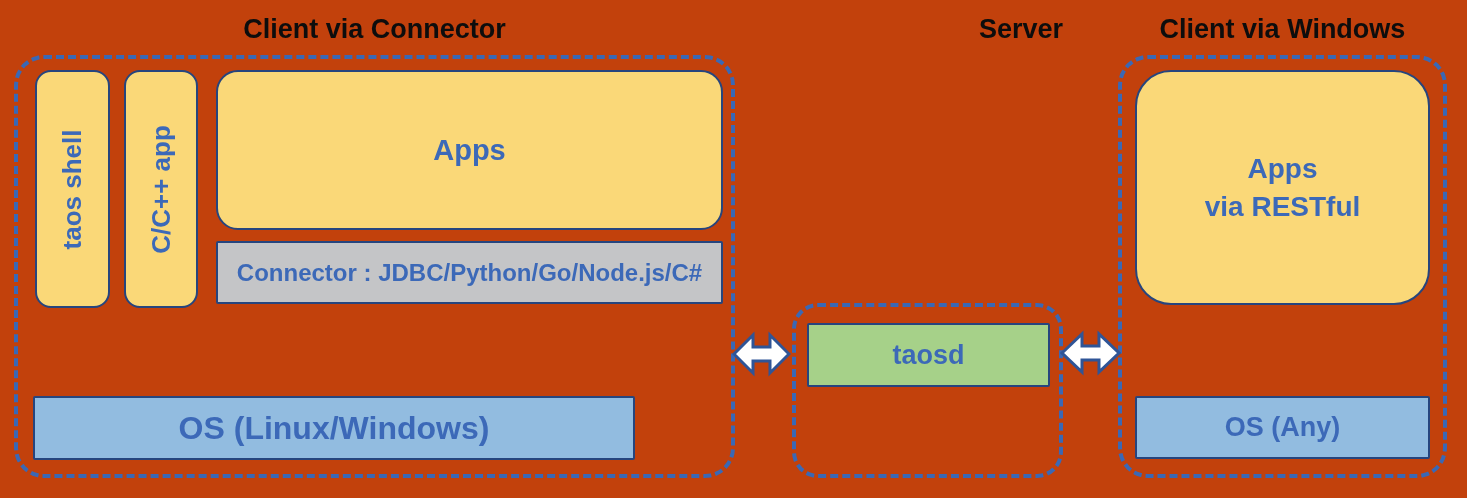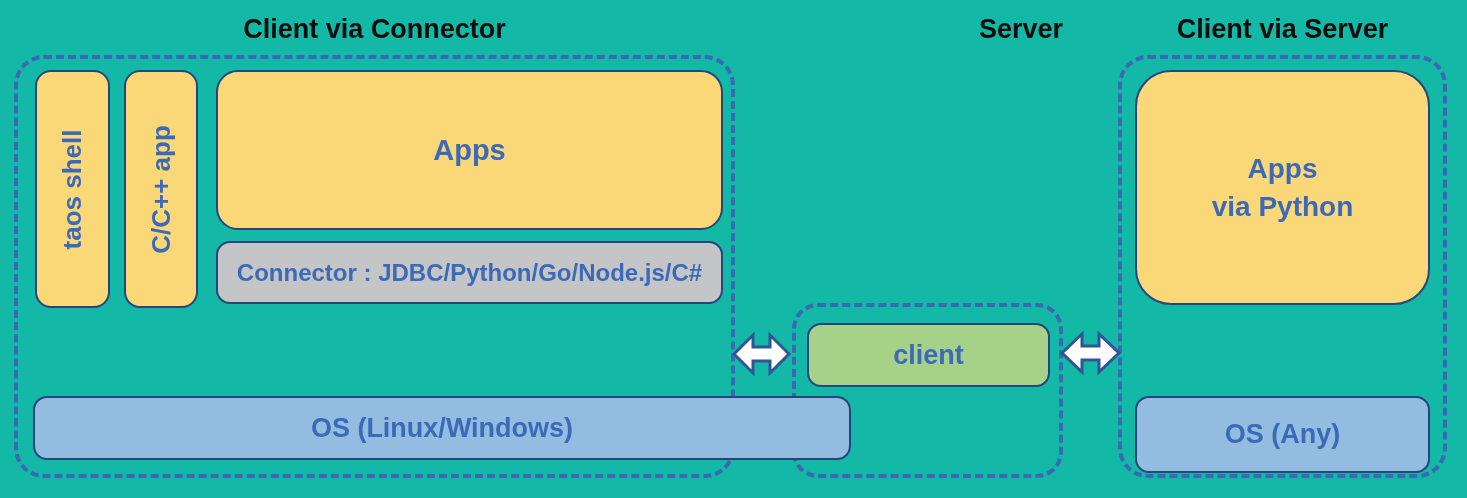--- a/index.html
+++ b/index.html
@@ -1,20 +1,20 @@
 <!DOCTYPE html>
 <html style="--box-yellow: #FAD878; --box-orange: #F19A62; --box-green: #A6D189; --box-blue: #92BCE0; --box-gray: #C4C5C7; --box-border: #26457E; --dash-border: #3A68B5; --label-blue: #3C69B8; --title-black: #0D0D0D; --arrow-stroke: #2F5597; --arrow-fill: #FFFFFF;"><head>
 <meta charset="utf-8">
 <style>
   html, body { margin: 0; padding: 0; background: #ffffff; }
   .canvas {
     position: relative;
     width: 1467px;
     height: 498px;
-    background: #14b8a6;
+    background: #c2410c;
     font-family: "Liberation Sans", sans-serif;
     overflow: hidden;
   }
   .title {
     position: absolute;
     top: 13px;
     text-align: center;
     font-weight: bold;
     font-size: 27px;
     line-height: 32px;
@@ -32,21 +32,21 @@
     z-index: 1;
   }
   #g-left   { left: 14px;   top: 55px;  width: 721px; height: 423px; }
   #g-server { left: 792px;  top: 303px; width: 271px; height: 175px; border-radius: 26px; }
   #g-right  { left: 1118px; top: 55px;  width: 329px; height: 423px; }
 
   .box {
     position: absolute;
     box-sizing: border-box;
     border: 2.5px solid var(--box-border, #26457e);
-    border-radius: 14px;
+    border-radius: 2px;
     display: flex;
     align-items: center;
     justify-content: center;
     font-weight: bold;
     color: var(--label-blue, #3c69b8);
     text-align: center;
     z-index: 2;
   }
   .yellow { background: var(--box-yellow, #fad878); }
   .orange { background: var(--box-orange, #f19a62); }
@@ -54,67 +54,67 @@
   .blue   { background: var(--box-blue,   #92bce0); }
   .gray   { background: var(--box-gray,   #c4c5c7); }
 
   .vtext { transform: rotate(-90deg); white-space: nowrap; font-size: 26px; }
 
   #b-taos-shell { left: 35px;  top: 70px;  width: 75px;  height: 238px; border-radius: 16px; }
   #b-cpp-app    { left: 124px; top: 70px;  width: 74px;  height: 238px; border-radius: 16px; }
   #b-apps       { left: 216px; top: 70px;  width: 507px; height: 160px; border-radius: 22px; font-size: 29px; }
   #b-connector  { left: 216px; top: 241px; width: 507px; height: 63px;  font-size: 24px; }
   #b-taosc      { left: 33px;  top: 320px; width: 690px; height: 64px;  font-size: 27px; }
-  #b-os-left    { left: 33px;  top: 396px; width: 818px; height: 64px;  font-size: 27px; }
+  #b-os-left    { left: 33px;  top: 396px; width: 602px; height: 64px;  font-size: 32px; }
 
   #b-taosd      { left: 807px; top: 323px; width: 243px; height: 64px;  font-size: 27px; }
   #b-os-server  { left: 807px; top: 397px; width: 243px; height: 65px;  font-size: 27px; }
 
   #b-apps-rest  { left: 1135px; top: 70px;  width: 295px; height: 235px; border-radius: 36px; font-size: 28px; line-height: 1.35; flex-direction: column; }
   #b-http       { left: 1135px; top: 321px; width: 295px; height: 64px;  font-size: 27px; }
-  #b-os-any     { left: 1135px; top: 396px; width: 295px; height: 77px;  font-size: 27px; }
+  #b-os-any     { left: 1135px; top: 396px; width: 295px; height: 63px;  font-size: 27px; }
 
   .arrow { position: absolute; z-index: 3; }
   #arrow-left  { left: 732px;  top: 331px; }
   #arrow-right { left: 1060px; top: 330px; }
   .arrow path {
     fill: var(--arrow-fill, #ffffff);
     stroke: var(--arrow-stroke, #2f5597);
     stroke-width: 3;
     stroke-linejoin: miter;
   }
 </style>
 </head>
 <body>
 
 <div class="canvas">
 
   <div class="title" id="t-left">Client via Connector</div>
   <div class="title" id="t-server">Server</div>
-  <div class="title" id="t-right">Client via Server</div>
+  <div class="title" id="t-right">Client via Windows</div>
 
   <div class="dashed" id="g-left"></div>
   <div class="dashed" id="g-server"></div>
   <div class="dashed" id="g-right"></div>
 
   <div class="box yellow" id="b-taos-shell">
     <span class="vtext">taos shell</span>
   </div>
   <div class="box yellow" id="b-cpp-app">
     <span class="vtext">C/C++ app</span>
   </div>
   <div class="box yellow" id="b-apps">Apps</div>
   <div class="box gray" id="b-connector">Connector : JDBC/Python/Go/Node.js/C#</div>
   <div class="box blue" id="b-os-left">OS (Linux/Windows)</div>
 
-  <div class="box green" id="b-taosd">client</div>
+  <div class="box green" id="b-taosd">taosd</div>
 
   <div class="box yellow" id="b-apps-rest">
     <span>Apps</span>
-    <span>via Python</span>
+    <span>via RESTful</span>
   </div>
   <div class="box blue" id="b-os-any">OS (Any)</div>
 
   <svg class="arrow" id="arrow-left" width="59" height="46" viewBox="0 0 59 46">
     <path d="M2,23 L21,4 L21,16 L38,16 L38,4 L57,23 L38,42 L38,30 L21,30 L21,42 Z"></path>
   </svg>
   <svg class="arrow" id="arrow-right" width="61" height="46" viewBox="0 0 61 46">
     <path d="M2,23 L22,4 L22,16 L39,16 L39,4 L59,23 L39,42 L39,30 L22,30 L22,42 Z"></path>
   </svg>
 

